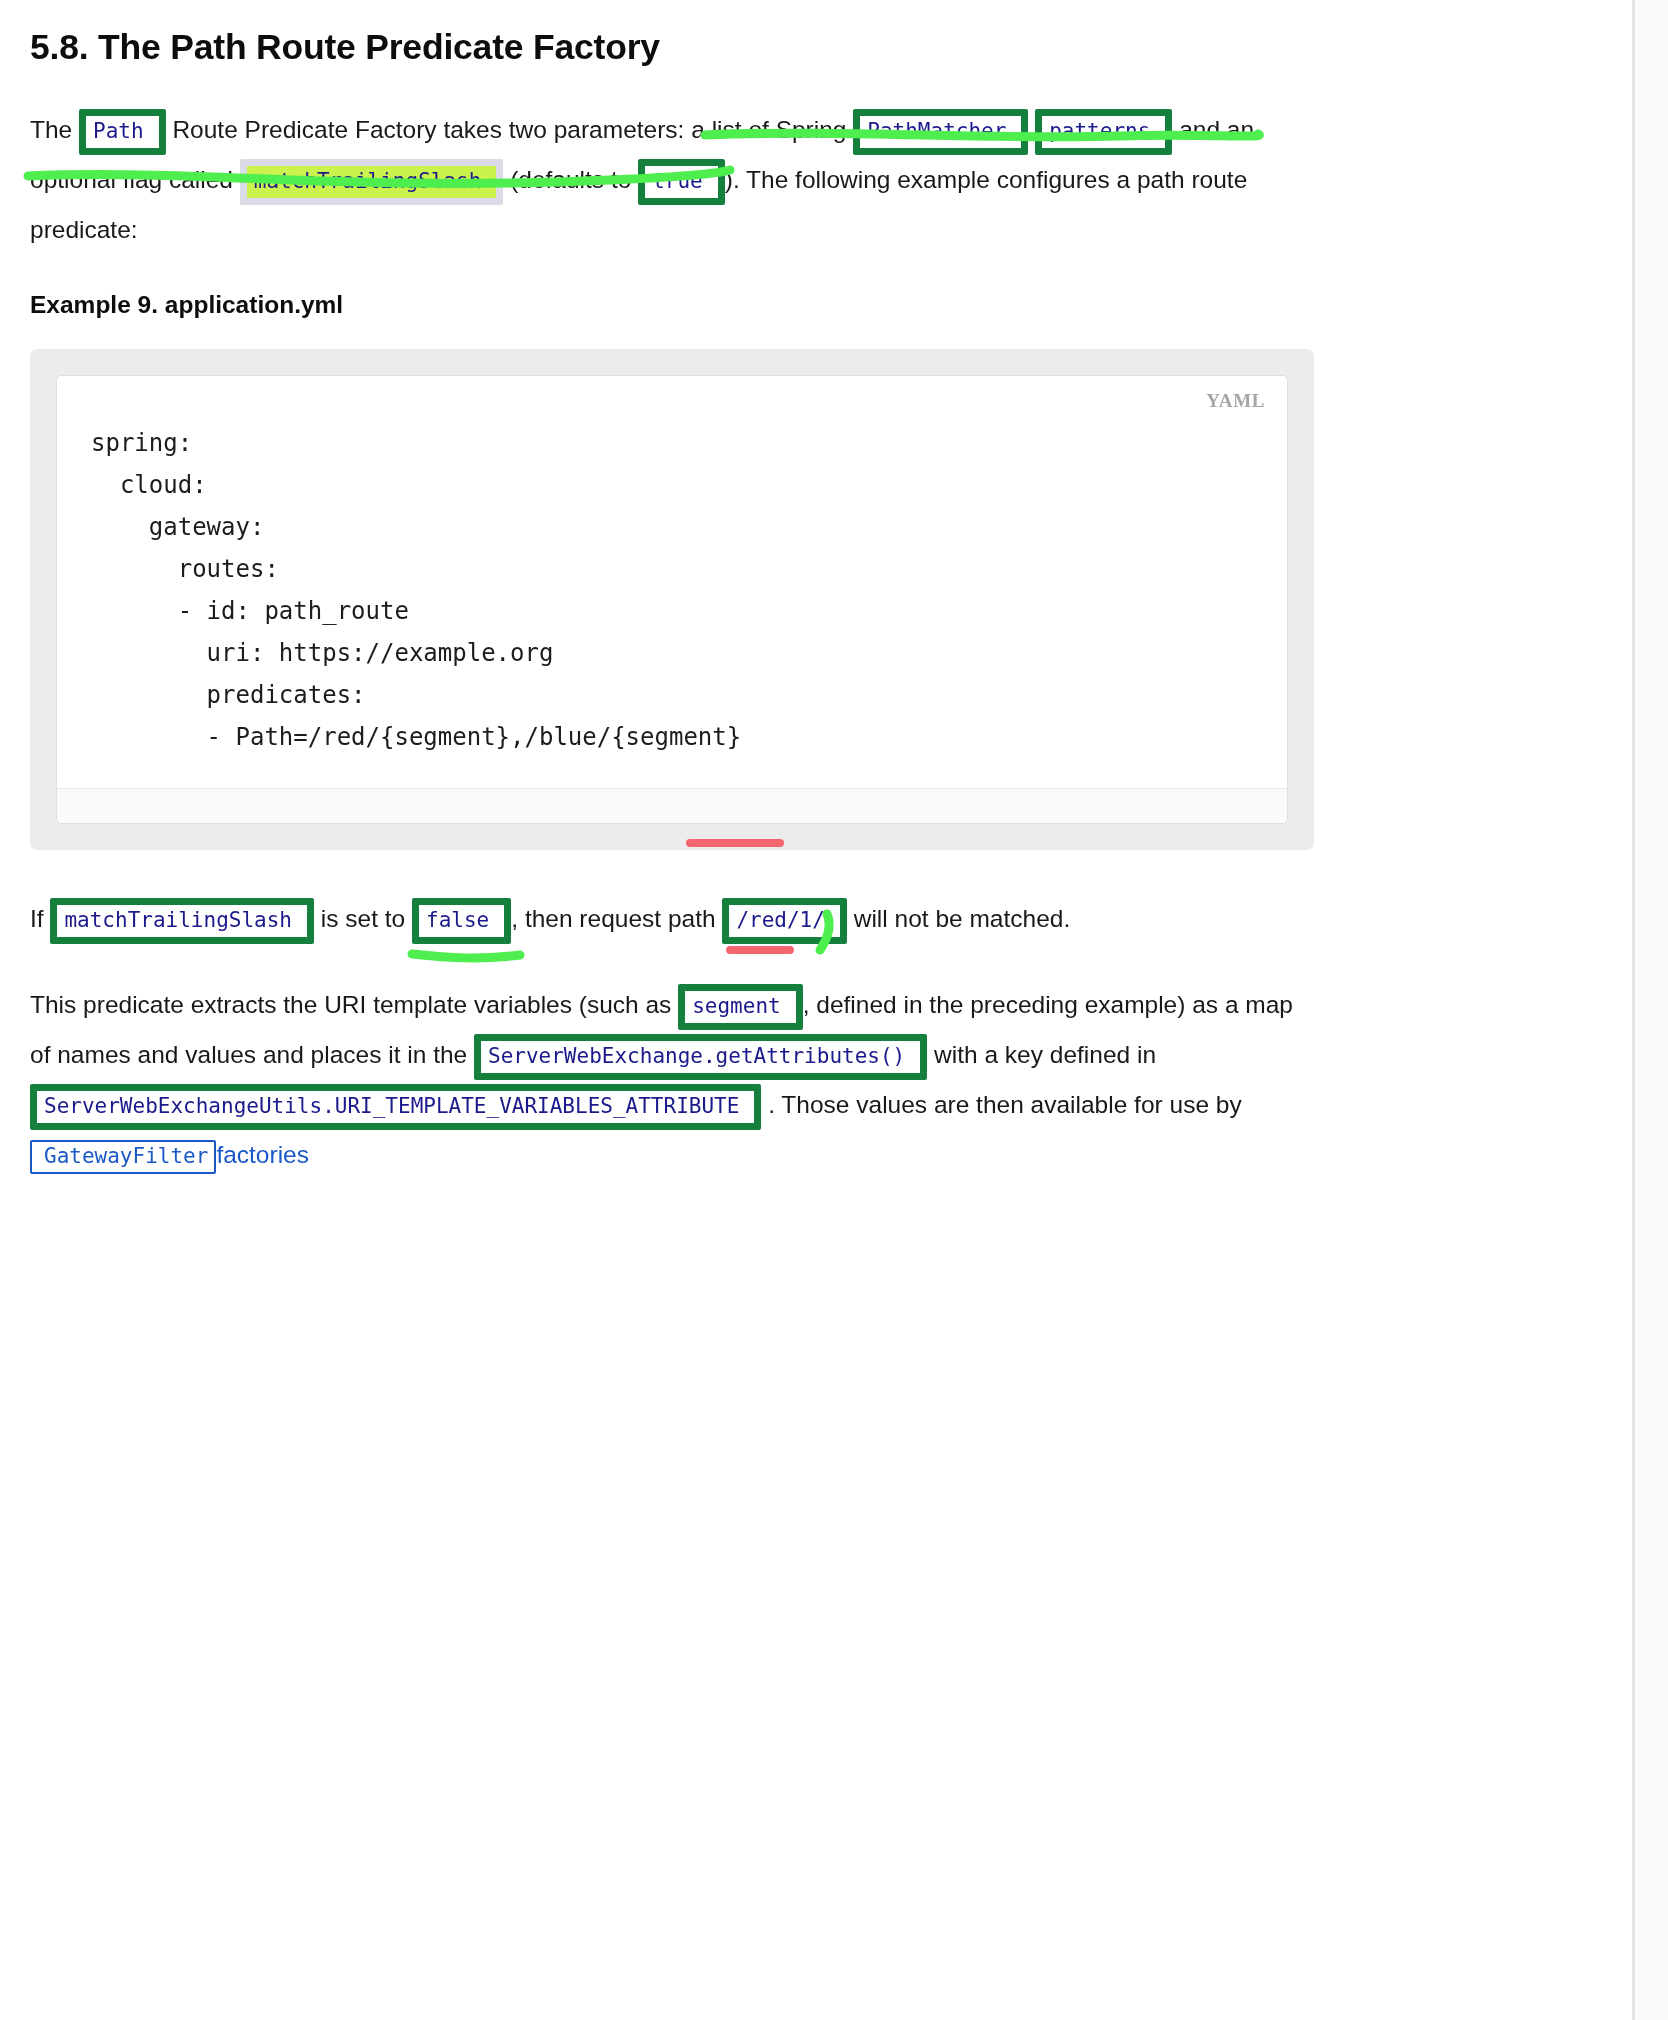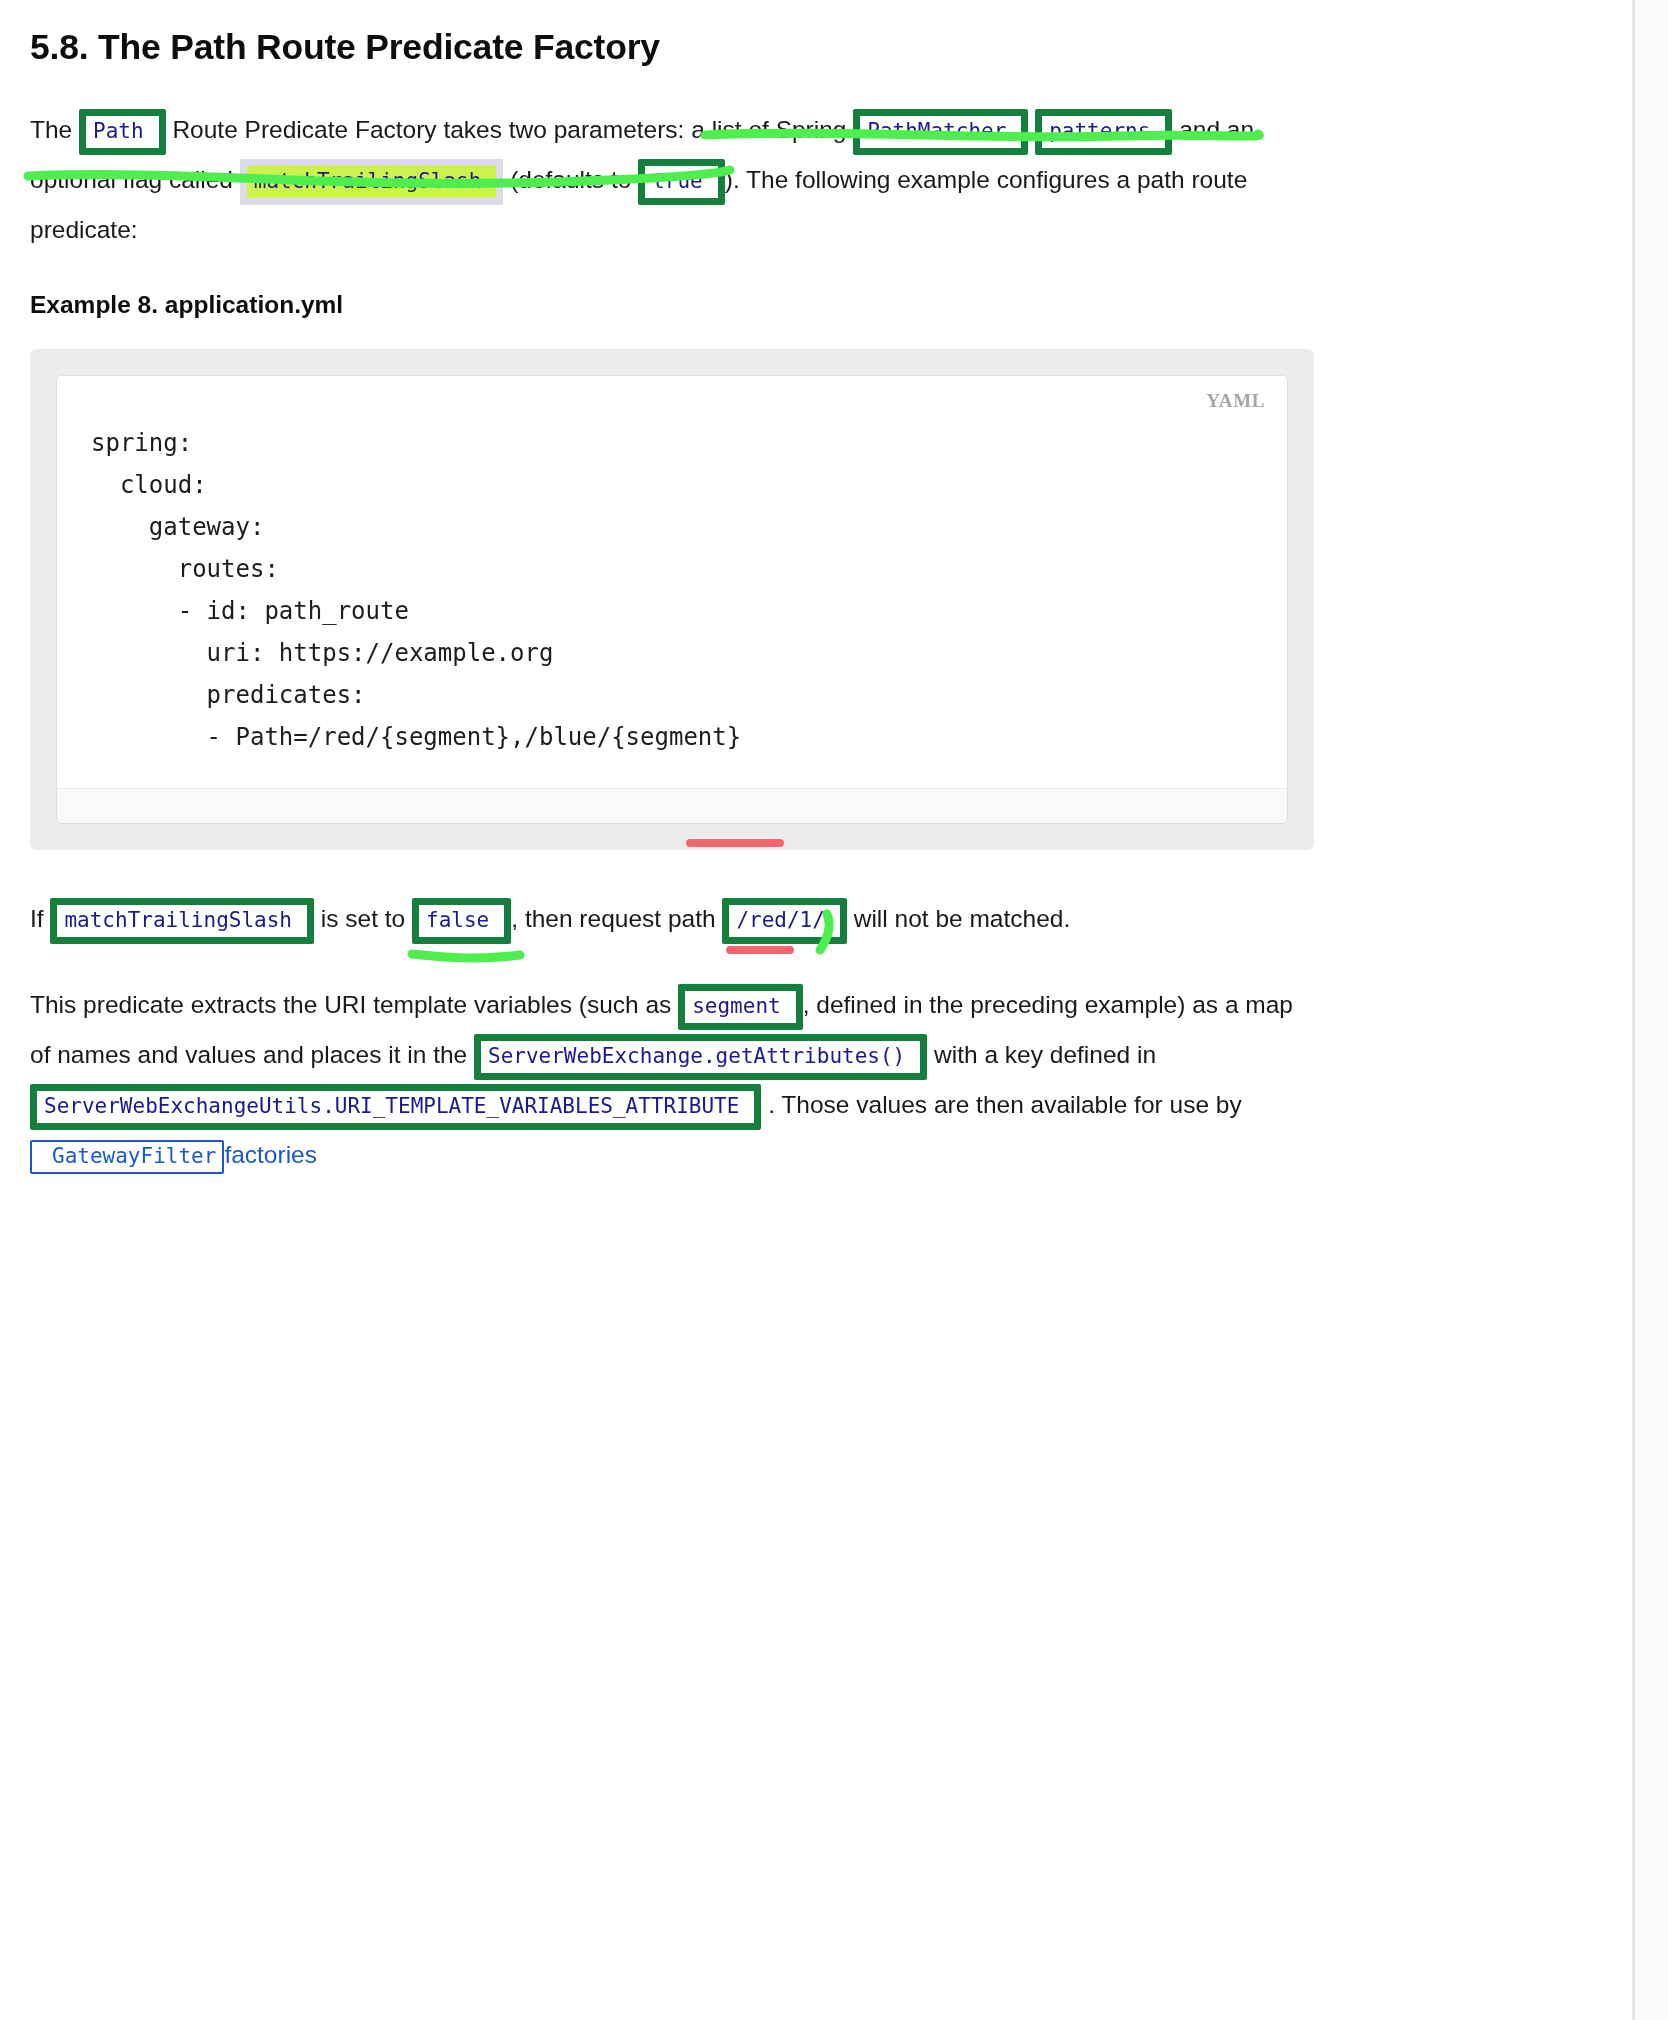--- a/index.html
+++ b/index.html
@@ -86,21 +86,21 @@
     line-height: 1;
     position: relative;
   }
   code.chip.hl {
     background: #ccf24d;
     border-color: #dcdce8;
   }
   code.chip.link-chip {
     border: 2px solid #1b58c8;
     color: #1b58c8;
-    padding: 2px 6px 4px 20px;
+    padding: 2px 6px 4px 12px;
   }
   a.inline-link {
     color: #1b58c8;
     text-decoration: none;
   }
 
   
   .listing-block {
     background: #ececec;
     border-radius: 7px;
@@ -165,21 +165,21 @@
 
 <div id="left-edge"></div>
 
 <div id="page">
   <div class="content">
 
     <h2 class="section-title">5.8. The Path Route Predicate Factory</h2>
 
     <p class="para"><span>The </span><code class="chip">Path</code><span> Route Predicate Factory takes two parameters: a list of Spring </span><code class="chip">PathMatcher</code><span> </span><code class="chip">patterns</code><span> and an optional flag called </span><code class="chip hl">matchTrailingSlash</code><span> (defaults to </span><code class="chip">true</code><span>). The following example configures a path route predicate:</span></p>
 
-    <h3 class="example-title">Example 8. application.yml</h3>
+    <h3 class="example-title">Example 9. application.yml</h3>
 
     <div class="listing-block">
       <div class="listing-inner">
         <span class="lang-tag">YAML</span>
         <pre class="code">spring:
   cloud:
     gateway:
       routes:
       - id: path_route
         uri: https://example.org

